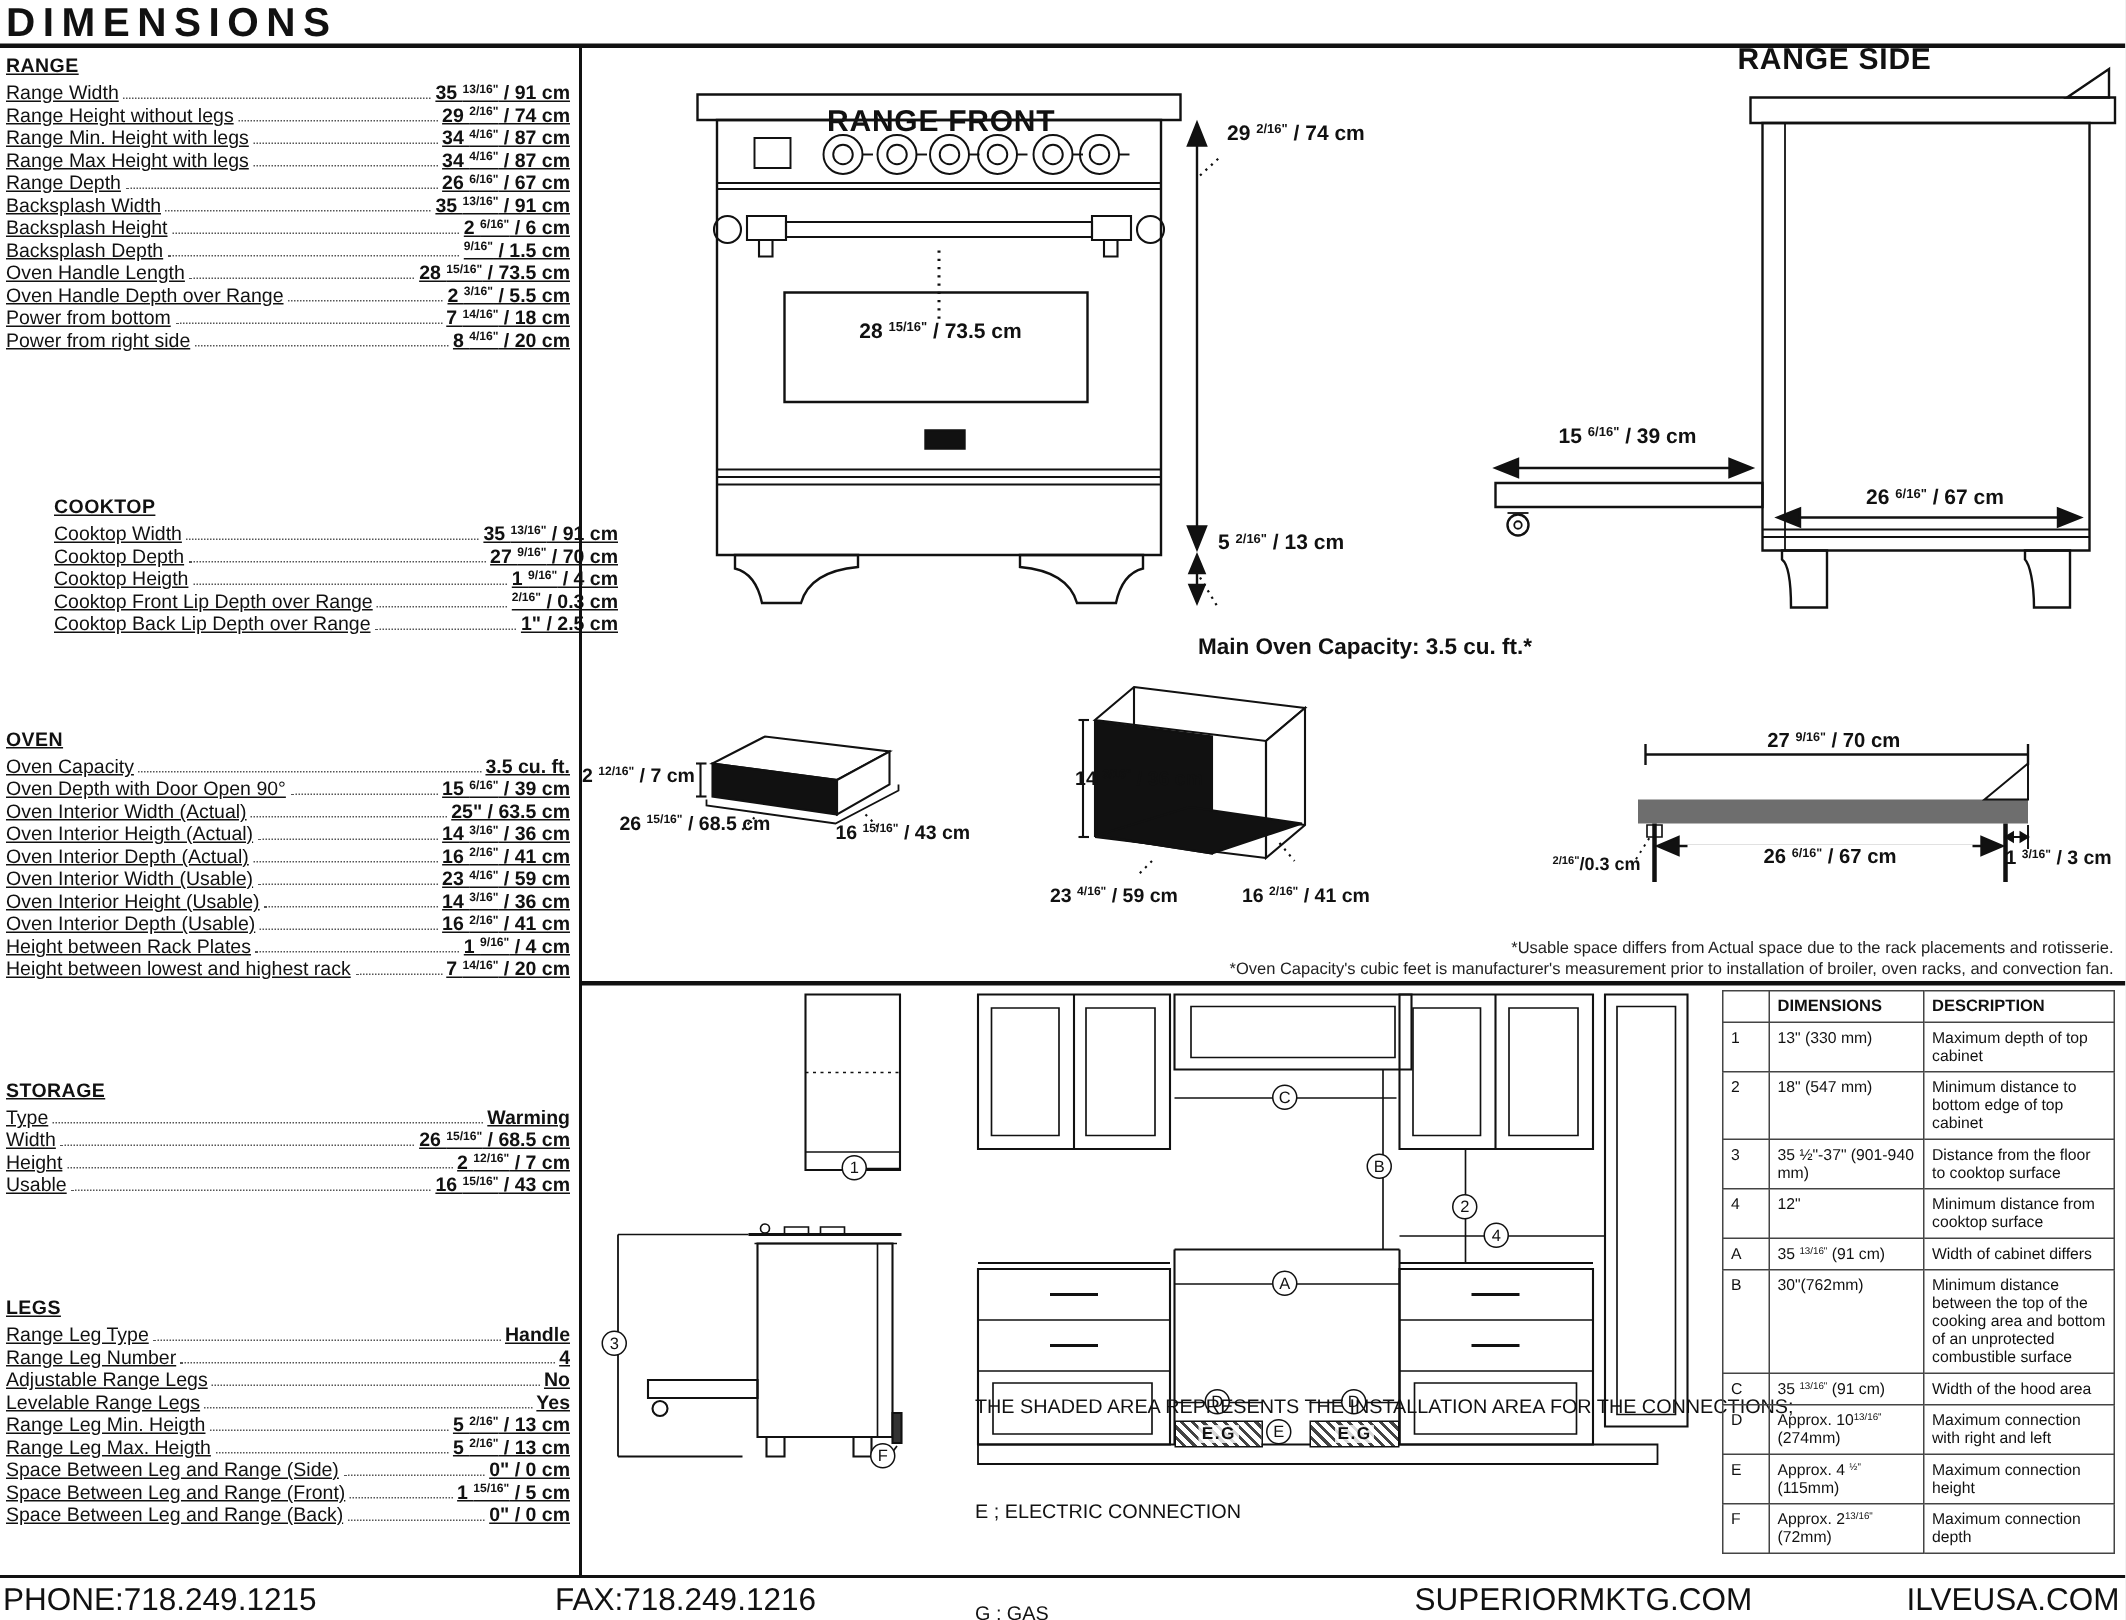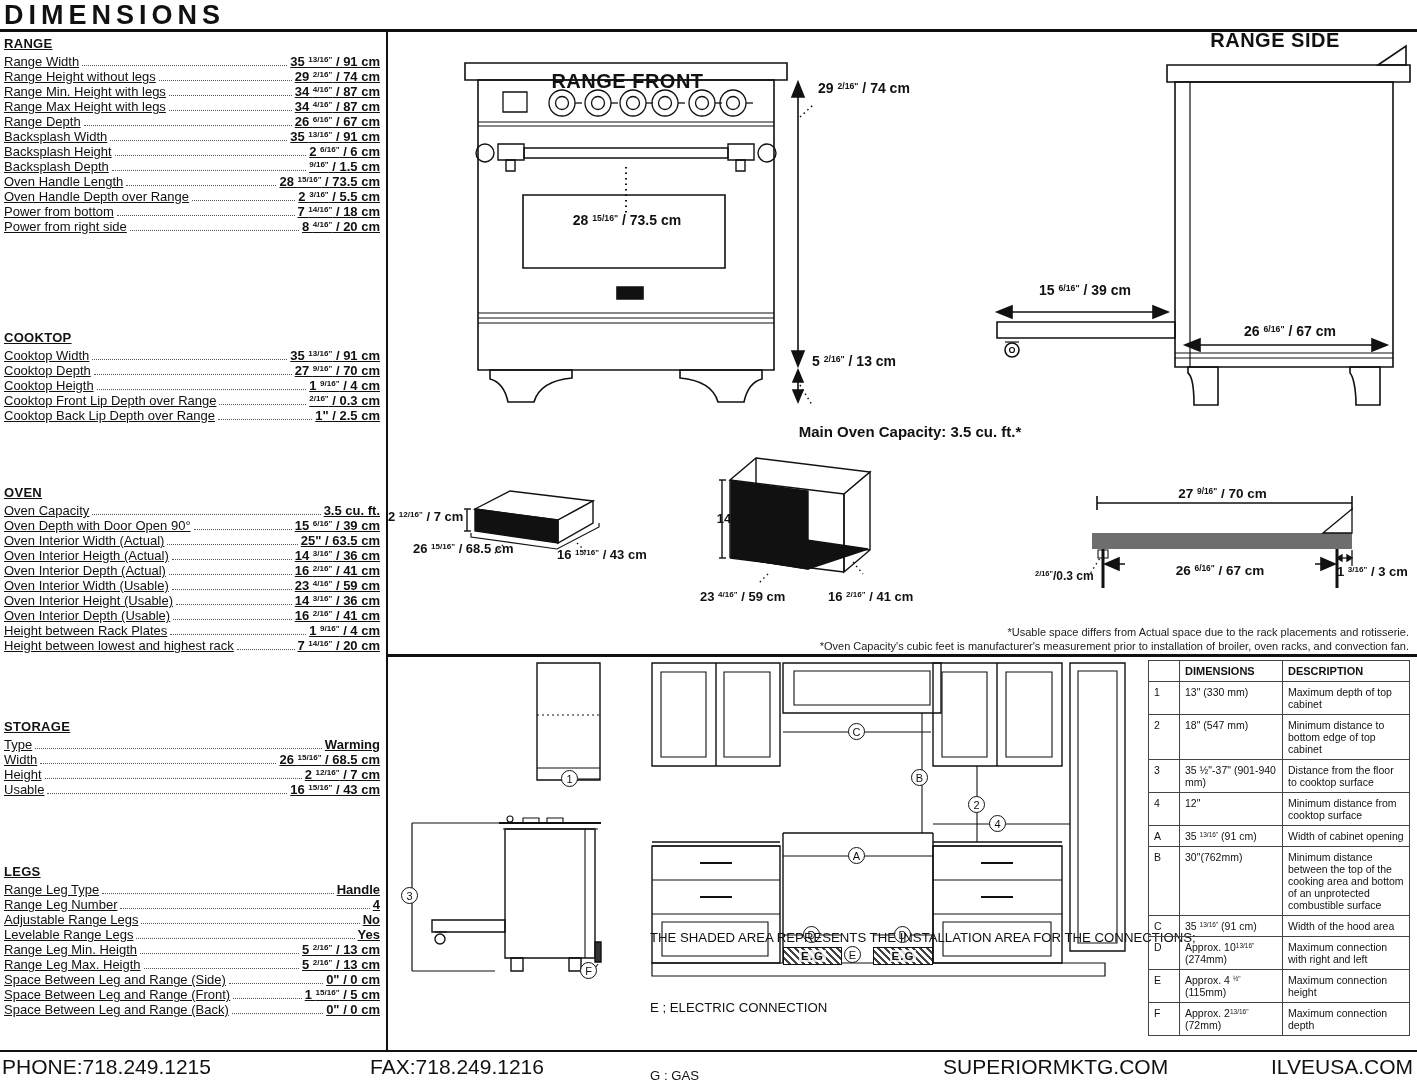--- a/index.html
+++ b/index.html
@@ -13,21 +13,21 @@
   .v-div{left:386px;top:31px;width:2px;height:1021px;background:#111;}
   .mid-div{left:386px;top:654px;width:1031px;height:3px;background:#111;}
   .foot-rule{left:0;top:1050px;width:1417px;height:2px;background:#111;}
   
   .spec-sec{position:absolute;left:4px;width:376px;text-decoration:underline;}
   .sec-title{font-size:13px;font-weight:bold;margin-bottom:3px;letter-spacing:0.3px;}
   .srow{display:flex;align-items:flex-end;height:15px;font-size:13px;}
   .slabel{white-space:nowrap;}
   .sleader{flex:1;border-bottom:1.6px dotted #555;margin:0 3px 3px 3px;min-width:8px;}
   .sval{font-weight:bold;white-space:nowrap;}
-  #sec-0{top:36px;} #sec-1{top:330px;} #sec-2{top:485px;} #sec-3{top:719px;} #sec-4{top:864px;}
+  #sec-0{top:36px;} #sec-1{top:330px;margin-left:32px;} #sec-2{top:485px;} #sec-3{top:719px;} #sec-4{top:864px;}
   
   .diag-title{font-size:20px;font-weight:bold;text-align:center;letter-spacing:0.5px;}
   .dim{position:absolute;font-weight:bold;font-size:13.5px;white-space:nowrap;color:#111;}
   .ctr{text-align:center;}
   .fnote{position:absolute;font-size:11px;color:#222;white-space:nowrap;}
   
   .callout{position:absolute;width:17px;height:17px;border:1.5px solid #111;border-radius:50%;
            background:#fff;font-size:11px;font-weight:normal;display:flex;align-items:center;
            justify-content:center;box-sizing:border-box;}
   
@@ -279,21 +279,21 @@
         </div>
         <div class="srow">
           <span class="slabel">Space Between Leg and Range (Back)</span>
           <span class="sleader"></span>
           <span class="sval">0" / 0 cm</span>
         </div>
       </div>
     </div>
 
   <div class="abs diag-title" style="left:440px;top:29px;width:375px;margin-top:41px;">RANGE FRONT</div>
-  <div class="abs diag-title" style="left:1140px;top:29px;width:270px;">RANGE SIDE</div>
+  <div class="abs diag-title" style="left:1088px;top:29px;width:270px;">RANGE SIDE</div>
 
   <svg style="left:440px;top:55px;" width="375" height="350" viewBox="0 0 375 350" fill="none" stroke="#111" stroke-width="1.6">
     <rect x="25" y="8" width="322" height="17"></rect>
     <rect x="38" y="25" width="296" height="290"></rect>
     <line x1="38" y1="67" x2="334" y2="67" stroke-width="1.2"></line>
     <line x1="38" y1="71" x2="334" y2="71" stroke-width="1.2"></line>
     <rect x="63" y="37" width="24" height="20" stroke-width="1.3"></rect>
     <g stroke-width="1.3">
       <circle cx="122" cy="48" r="13"></circle>
         <circle cx="122" cy="48" r="6.5"></circle>
@@ -577,21 +577,21 @@
           <td>Distance from the floor to cooktop surface</td>
         </tr>
         <tr>
           <td>4</td>
           <td>12"</td>
           <td>Minimum distance from cooktop surface</td>
         </tr>
         <tr>
           <td>A</td>
           <td>35 <sup>13/16"</sup> (91 cm)</td>
-          <td>Width of cabinet opening</td>
+          <td>Width of cabinet differs</td>
         </tr>
         <tr>
           <td>B</td>
           <td>30"(762mm)</td>
           <td>Minimum distance between the top of the cooking area and bottom of an unprotected combustible surface</td>
         </tr>
         <tr>
           <td>C</td>
           <td>35 <sup>13/16"</sup> (91 cm)</td>
           <td>Width of the hood area</td>

